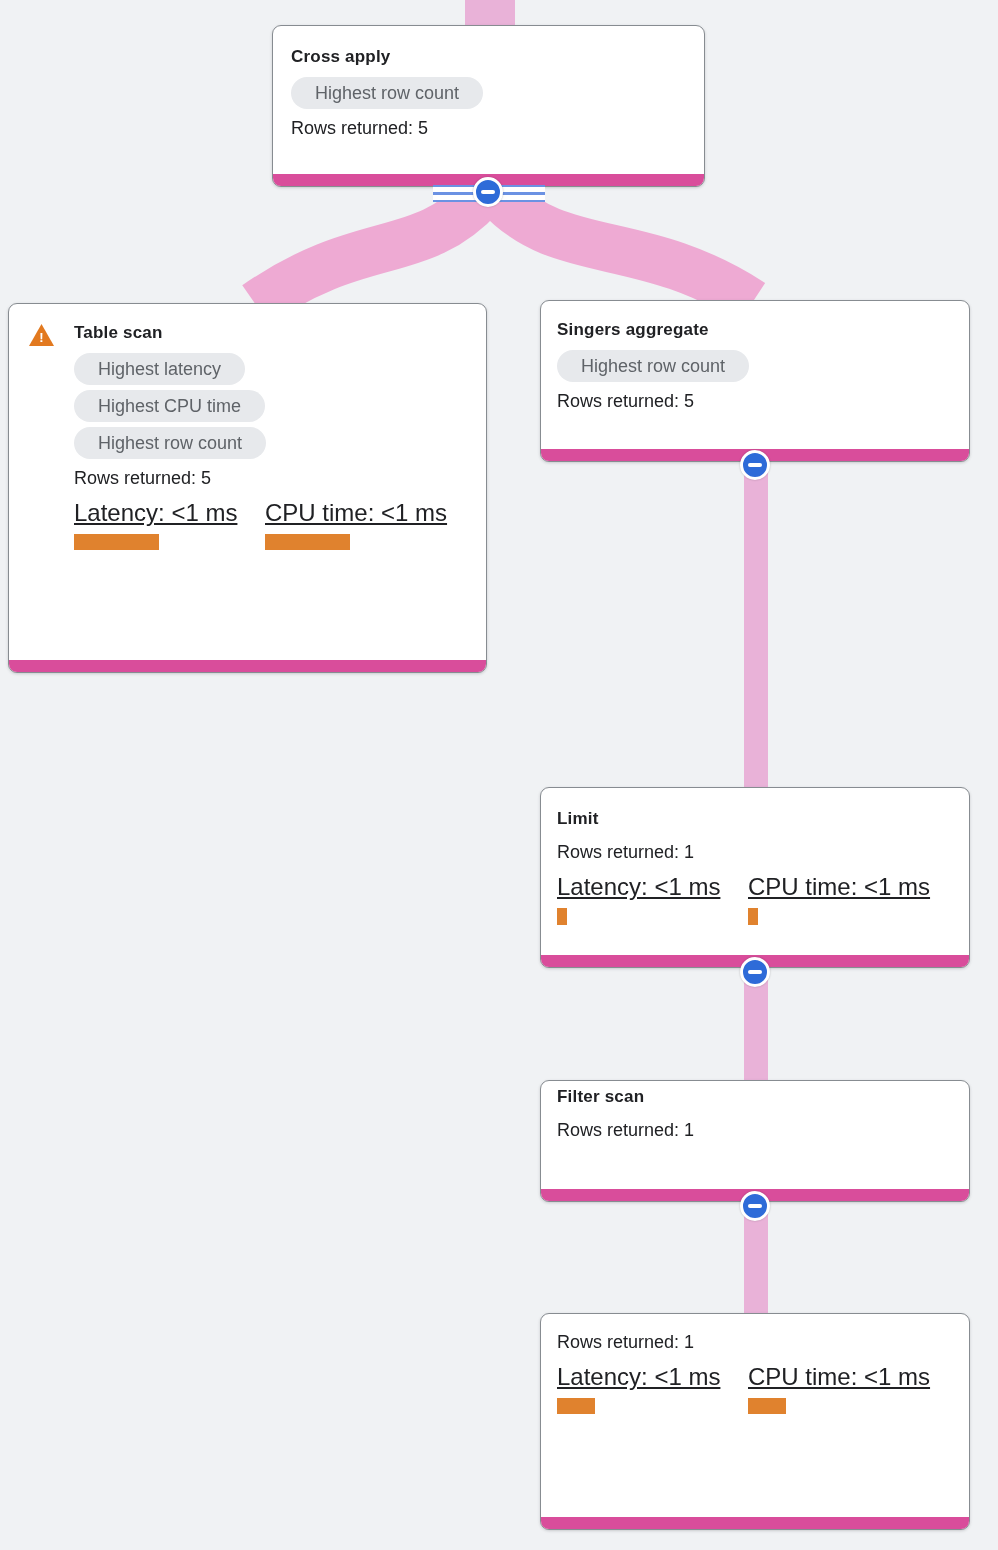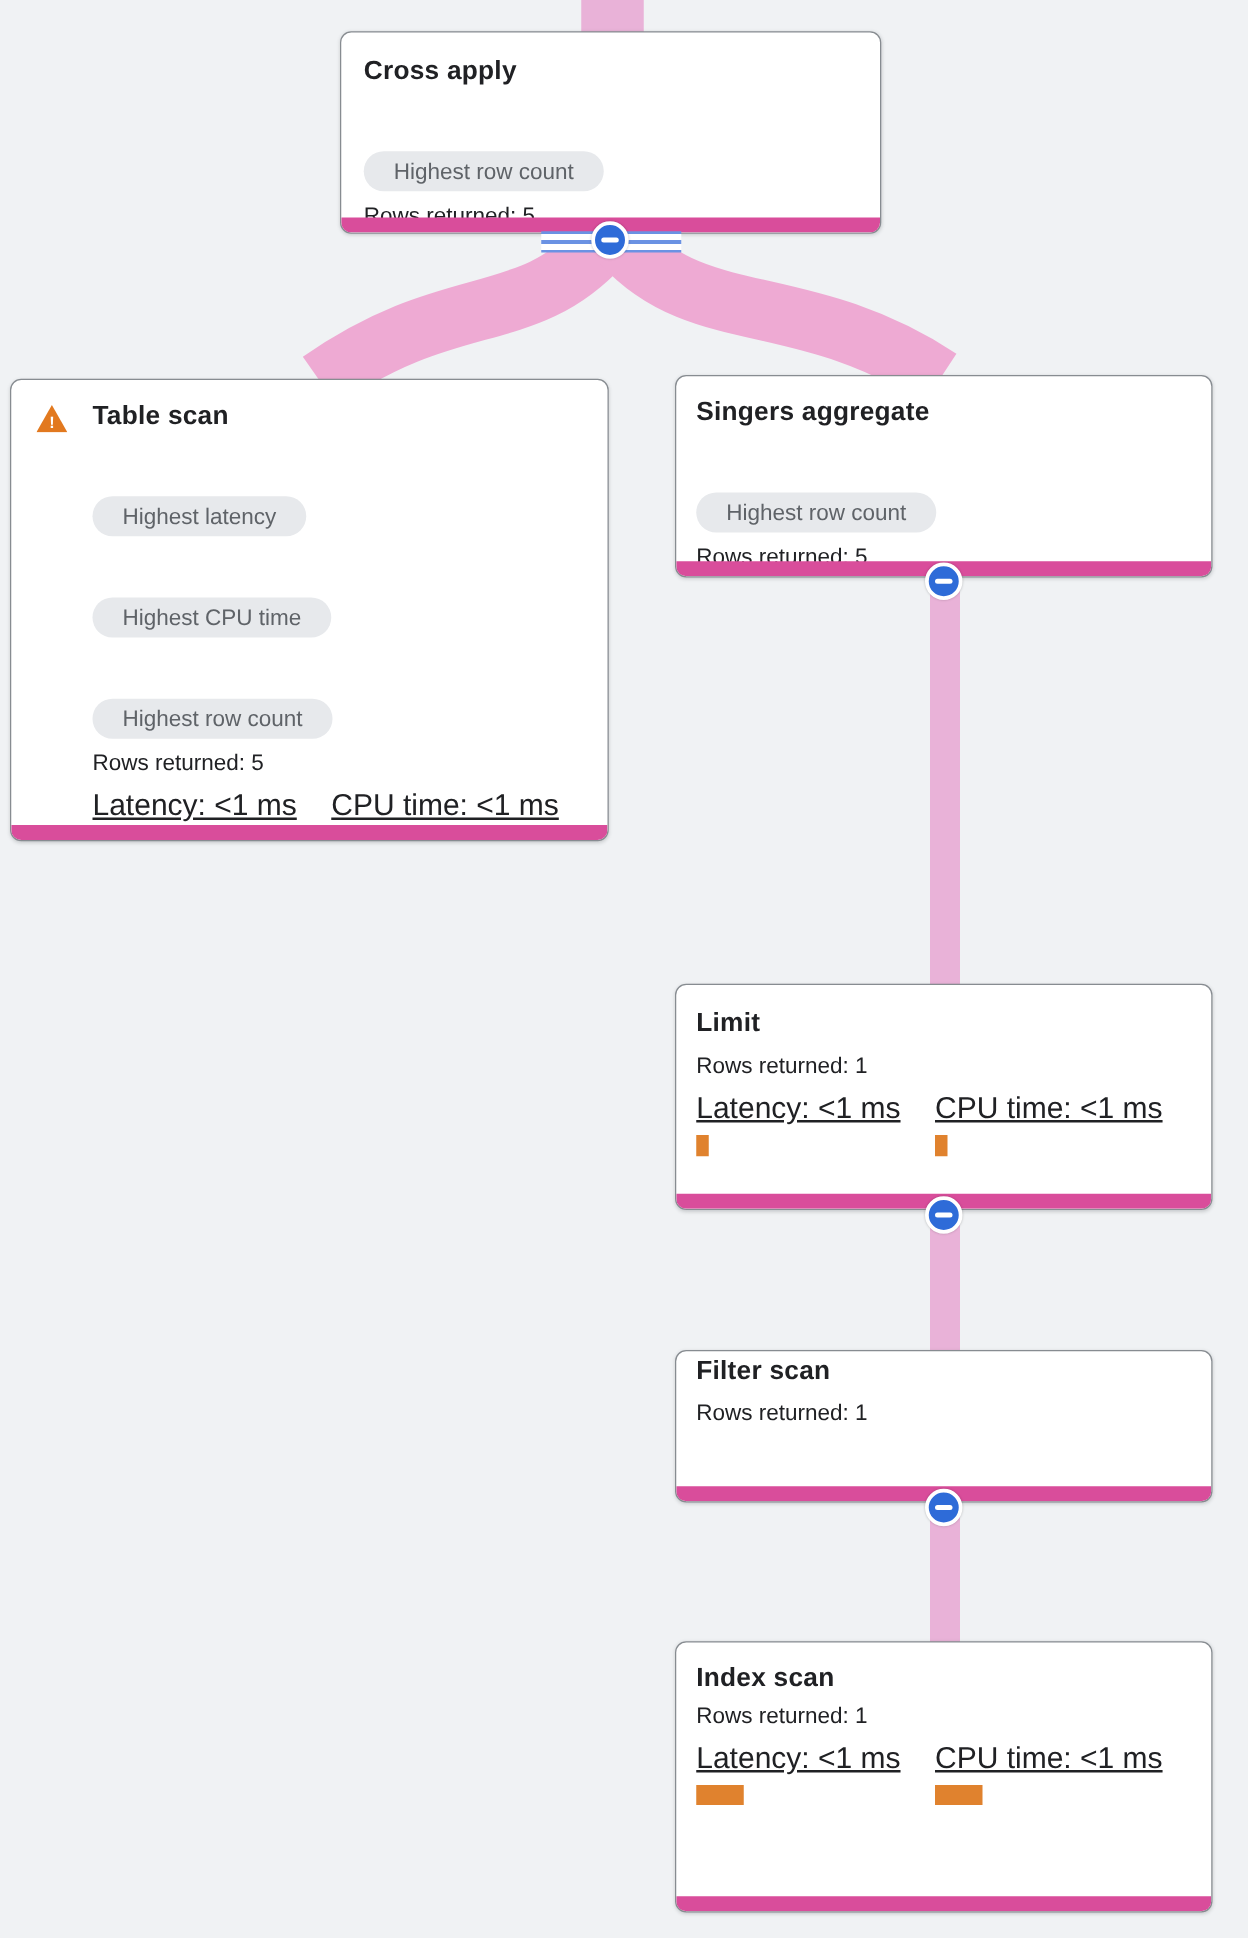--- a/index.html
+++ b/index.html
@@ -26,26 +26,26 @@
         border-radius:9px; overflow:hidden; box-shadow:0 1px 3px rgba(60,64,67,.22);
         padding:16px 16px 0;}
   .accent{position:absolute; left:0; right:0; bottom:0; height:12px; background:var(--accent_pink);}
   .n0{left:272px; top:25px;  width:433px; height:162px; padding-left:18px;}
   .n1{left:8px;   top:303px; width:479px; height:370px; padding-top:14px;}
   .n2{left:540px; top:300px; width:430px; height:162px; padding-top:14px;}
   .n3{left:540px; top:787px; width:430px; height:181px;}
   .n4{left:540px; top:1080px;width:430px; height:122px; padding-top:1px;}
   .n5{left:540px; top:1313px;width:430px; height:217px; padding-top:14px;}
 
-  .title{font-size:21px; line-height:30px; font-weight:700; color:var(--text); letter-spacing:.2px;}
+  .title{font-size:17px; line-height:30px; font-weight:700; color:var(--text); letter-spacing:.2px;}
   .line{font-size:18px; line-height:28px; color:var(--text);}
   .muted{color:var(--text_muted);}
   .chip-row{margin:5px 0 5px;}
   .chip{display:inline-block; background:var(--chip_bg); color:var(--chip_text);
-        font-size:18px; line-height:32px; padding:0 24px; border-radius:17px;margin-top:44px;}
+        font-size:18px; line-height:32px; padding:0 24px; border-radius:17px;}
   .mt4{margin-top:4px;}
 
   .metrics{display:flex; margin-top:9px;}
   .metric{width:191px;}
   .metric .label{font-size:24px; line-height:24px; color:var(--text);text-decoration:underline;}
   .bar{height:16px; background:var(--bar_orange); margin-top:9px;}
   .bar-tall{height:17px;}
 
   
   .warn{position:absolute; left:20px; top:20px; width:25px; height:22px;
@@ -146,21 +146,20 @@
     <div class="accent"></div>
   </div>
 
   <div class="node n4">
     <div class="title">Filter scan</div>
     <div class="line mt4">Rows returned: 1</div>
     <div class="accent"></div>
   </div>
 
   <div class="node n5">
-    <div class="title">Index scan</div>
     <div class="line">Rows returned: 1</div>
     <div class="metrics">
       <div class="metric">
         <div class="label">Latency: &lt;1 ms</div>
         <div class="bar" style="width: 38px;"></div>
       </div>
       <div class="metric">
         <div class="label">CPU time: &lt;1 ms</div>
         <div class="bar" style="width: 38px;"></div>
       </div>

